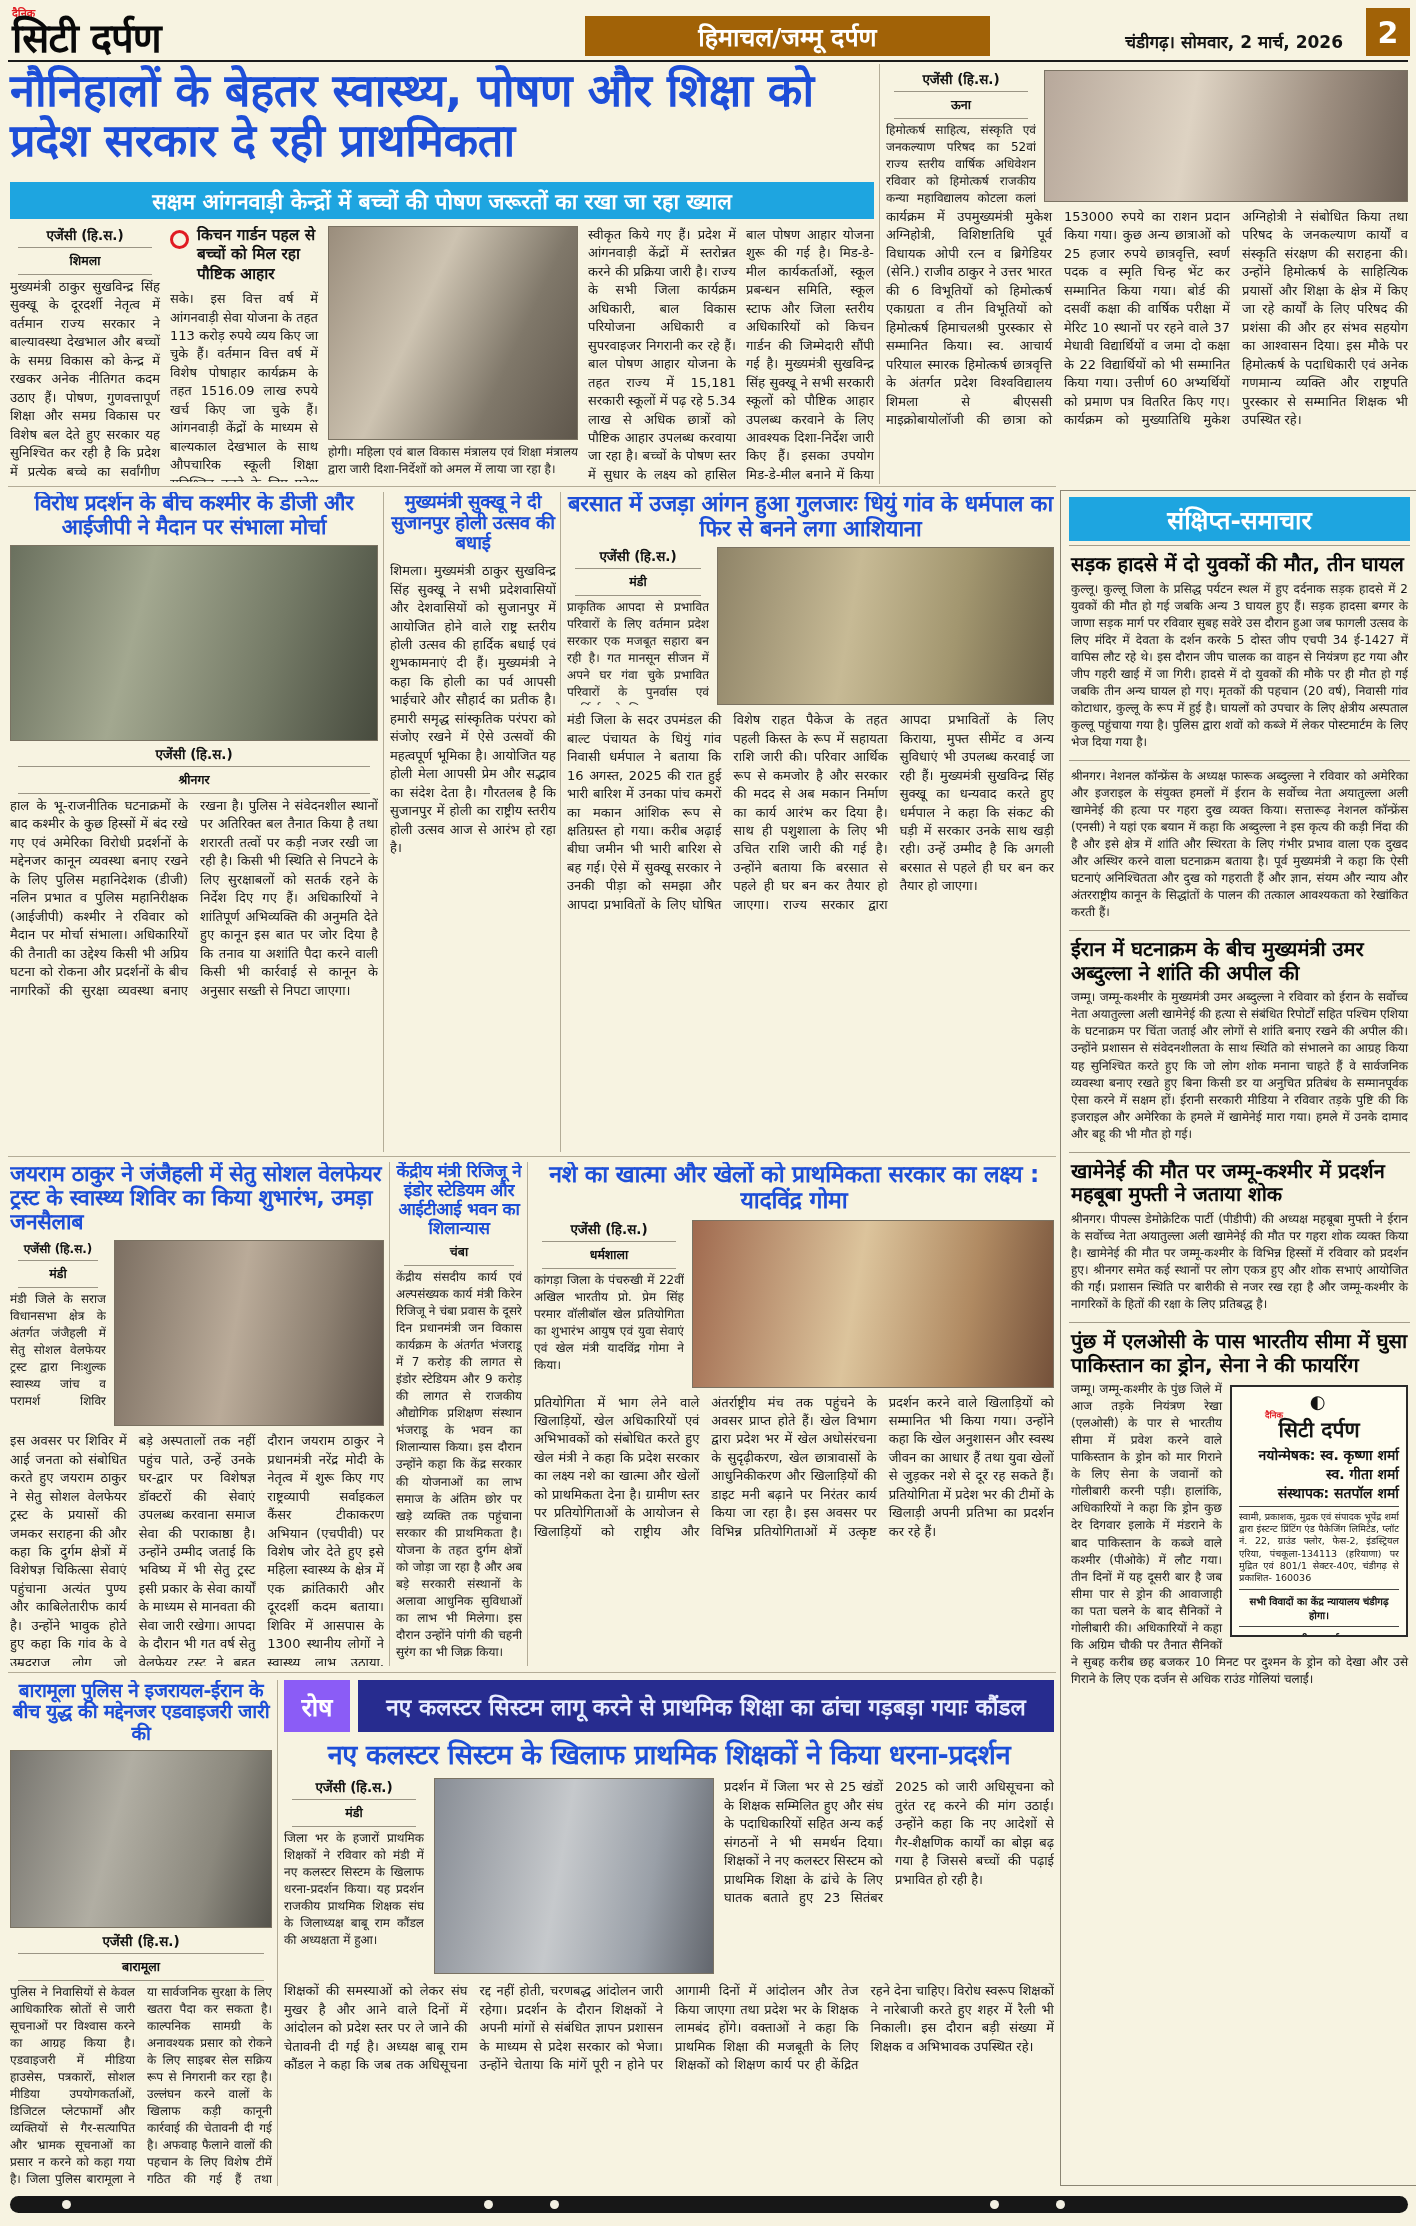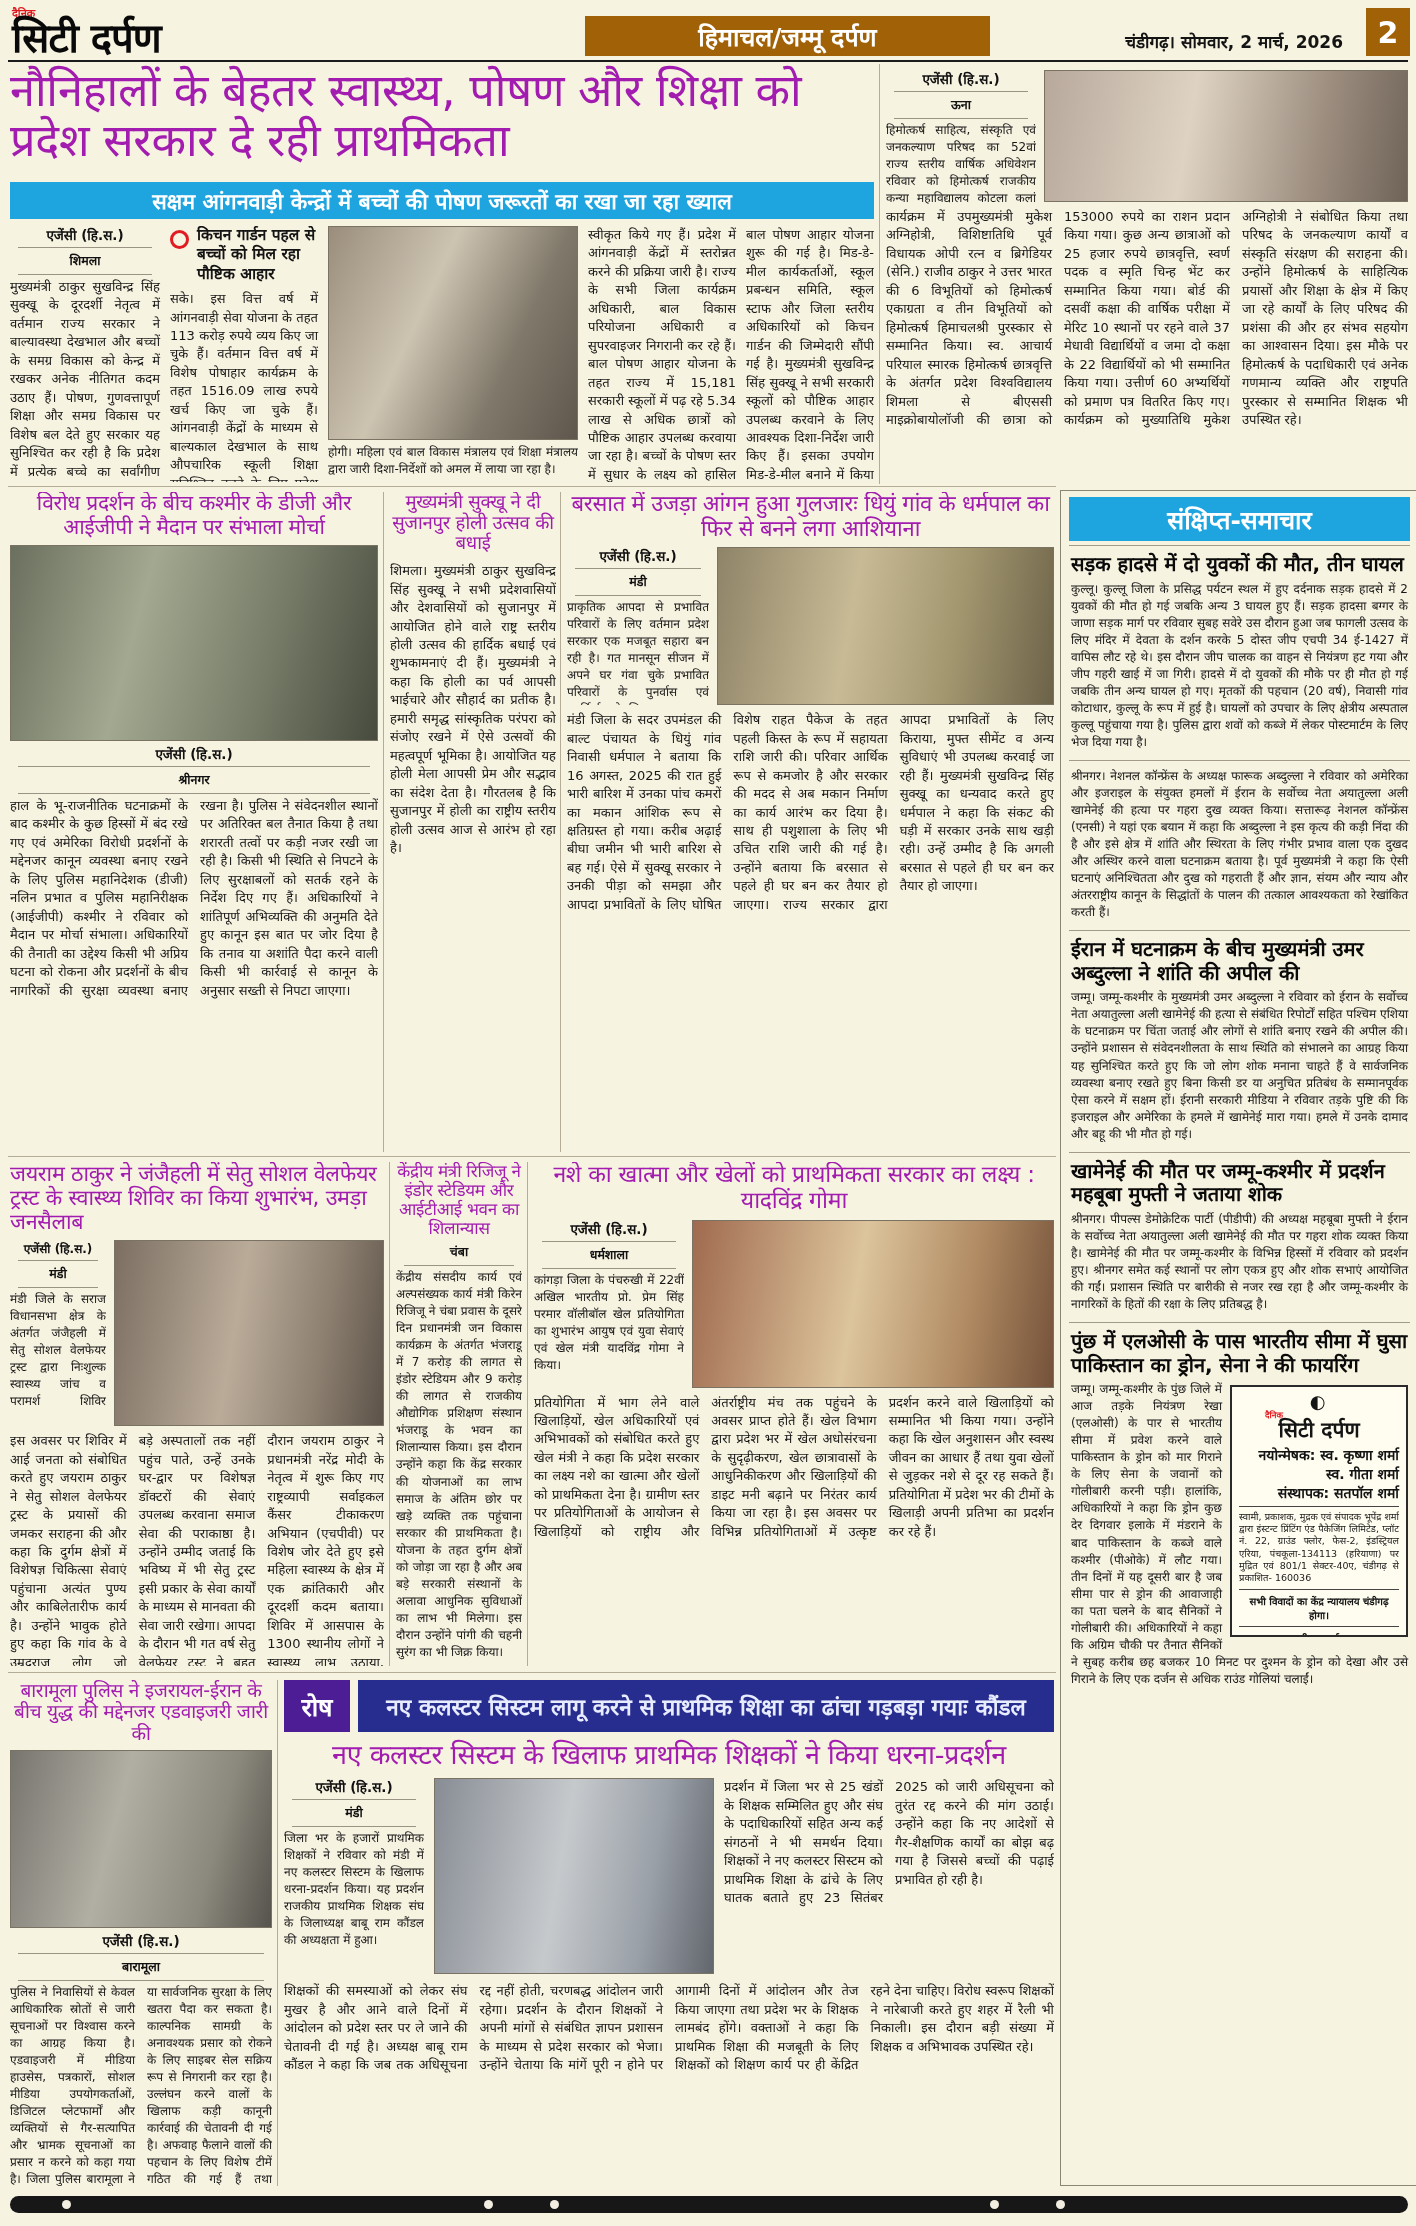--- a/index.html
+++ b/index.html
@@ -1,35 +1,35 @@
 <!DOCTYPE html>
 <html lang="hi"><head>
 <meta charset="utf-8">
 <style>
   html,body{margin:0;padding:0;background:#6b6b66;}
   .page{position:relative;width:1416px;height:2226px;background:#f7f3e1;
         font-family:"DejaVu Sans",sans-serif;color:#141414;overflow:hidden;margin:0 auto;}
   .abs{position:absolute;}
-  .hl{font-weight:400;color:#a21caf;line-height:1.12;letter-spacing:-0.3px;}
+  .hl{font-weight:700;color:#1d4ed8;line-height:1.12;letter-spacing:-0.3px;}
   .bt{font-size:13px;line-height:1.42;text-align:justify;color:#181818;}
   .small{font-size:12px;}
   .byl{text-align:center;font-weight:700;font-size:13.5px;color:#111;}
   .byl .rule{border-top:1px solid #9a9484;margin:3px 8px;}
   .byl .place{font-weight:700;font-size:12.5px;padding:1px 0 2px;}
   .photo{border:1px solid #7a7262;box-sizing:border-box;}
   .cols2{column-count:2;column-gap:12px;}
   .cols3{column-count:3;column-gap:12px;}
   .cols4{column-count:4;column-gap:12px;}
   .vsep{position:absolute;width:1px;background:#b3ac97;}
   .hsep{position:absolute;height:1px;background:#b3ac97;}
   .flex{display:flex;}
   .ovh{overflow:hidden;}
   .strip-blue{background:#1ea5e0;color:#fff;font-weight:800;display:flex;align-items:center;justify-content:center;}
   .banner-navy{background:#272c8f;color:#e8ecff;font-weight:800;display:flex;align-items:center;justify-content:center;}
-  .label-red{background:#4c1d95;color:#fff;font-weight:800;display:flex;align-items:center;justify-content:center;}
+  .label-red{background:#8b5cf6;color:#fff;font-weight:800;display:flex;align-items:center;justify-content:center;}
   .bullet-row{display:flex;gap:8px;align-items:flex-start;}
   .ring{width:13px;height:13px;border:3.5px solid #e01b22;border-radius:50%;flex:0 0 auto;margin-top:4px;}
   .panel{border:1px solid #8b8573;box-sizing:border-box;background:#f7f3e1;}
   .brief{border-top:1px solid #a39c89;padding:7px 2px 9px;}
   .brief:first-of-type{border-top:none;}
   .brief-title{font-weight:800;font-size:20px;line-height:1.18;color:#0a0a0a;margin-bottom:4px;}
   .imprint{border:2px solid #2a2a2a;background:#fffdf0;box-sizing:border-box;
            float:right;width:178px;height:252px;margin:4px 0 4px 8px;padding:6px 7px;text-align:center;overflow:hidden;}
   .imprint .nm{font-weight:900;font-size:21px;line-height:1;}
   .imprint .tiny{font-size:9.5px;line-height:1.3;text-align:justify;color:#222;}

